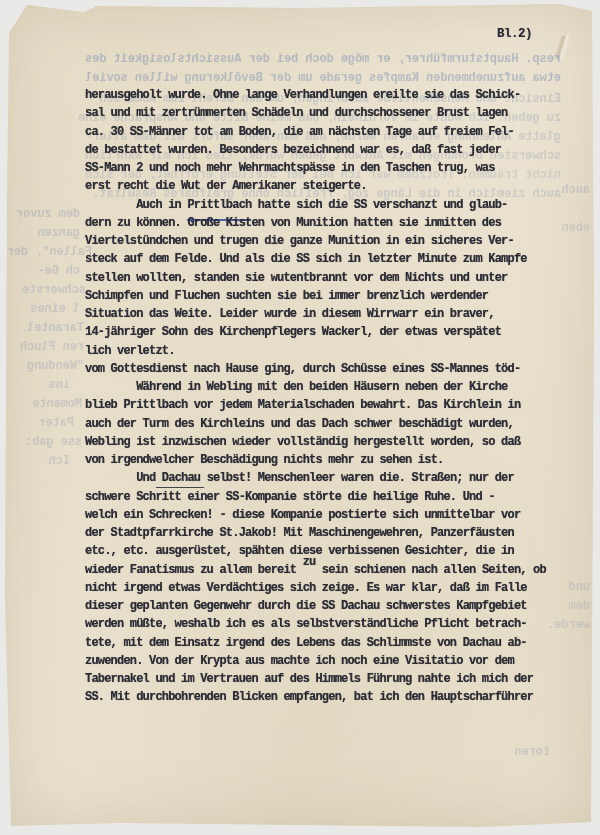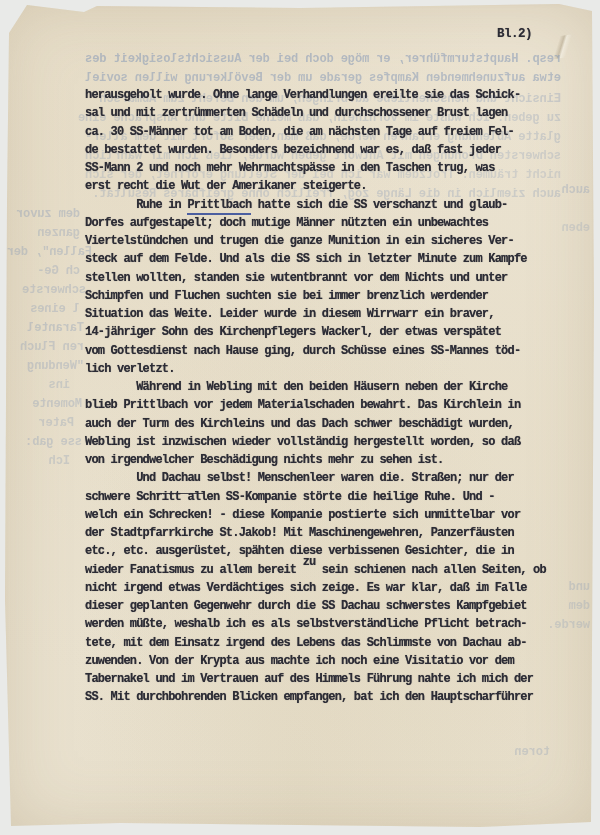--- a/index.html
+++ b/index.html
@@ -39,25 +39,25 @@
   }
   
   .text-layer{
     position:absolute;left:85px;top:86px;width:500px;
     color:#2c2c35;font-size:12px;letter-spacing:-0.8px;font-weight:700;
     text-shadow:0 0 0.7px rgba(35,35,48,.65);
   }
   .typed-line{height:18.25px;line-height:18.25px;white-space:pre;}
   .u-ink{
     border-bottom:2px solid rgba(36,62,150,.8);
-    padding-bottom:1px;
+    padding-bottom:7px;
   }
   .u-type{
     border-bottom:1.5px solid rgba(40,40,52,.85);
-    margin:0 -4px 0 -6px;padding:0 4px 8px 6px;
+    margin:0 -4px 0 -6px;padding:0 4px 2px 6px;
   }
   .sup{display:inline-block;transform:translateY(-8px);}
   .page-number{
     position:absolute;left:497px;top:27px;
     color:#2c2c35;font-size:12.5px;letter-spacing:-0.5px;font-weight:700;
     text-shadow:0 0 0.7px rgba(35,35,48,.6);
   }
 </style>
 </head>
 <body>
@@ -99,37 +99,37 @@
 
     <div class="page-number">Bl.2)</div>
 
     <div class="text-layer" id="text-layer">
         <div class="typed-line"><span>herausgeholt wurde. Ohne lange Verhandlungen ereilte sie das Schick-</span></div>
         <div class="typed-line"><span>sal und mit zertrümmerten Schädeln und durchschossener Brust lagen</span></div>
         <div class="typed-line"><span>ca. 30 SS-Männer tot am Boden, die am nächsten Tage auf freiem Fel-</span></div>
         <div class="typed-line"><span>de bestattet wurden. Besonders bezeichnend war es, daß fast jeder</span></div>
         <div class="typed-line"><span>SS-Mann 2 und noch mehr Wehrmachtspässe in den Taschen trug, was</span></div>
         <div class="typed-line"><span>erst recht die Wut der Amerikaner steigerte.</span></div>
-        <div class="typed-line"><span>        Ruhe in </span><span class="u-ink">Prittlbach</span><span> hatte sich die SS verschanzt und glaub-</span></div>
-        <div class="typed-line"><span>Dorfes aufgestapelt; doch mutige Männer nützten ein unbewachtes</span></div>
+        <div class="typed-line"><span>        Auch in </span><span class="u-ink">Prittlbach</span><span> hatte sich die SS verschanzt und glaub-</span></div>
+        <div class="typed-line"><span>dern zu können. Große Kisten von Munition hatten sie inmitten des</span></div>
         <div class="typed-line"><span>Viertelstündchen und trugen die ganze Munition in ein sicheres Ver-</span></div>
         <div class="typed-line"><span>steck auf dem Felde. Und als die SS sich in letzter Minute zum Kampfe</span></div>
         <div class="typed-line"><span>stellen wollten, standen sie wutentbrannt vor dem Nichts und unter</span></div>
         <div class="typed-line"><span>Schimpfen und Fluchen suchten sie bei immer brenzlich werdender</span></div>
         <div class="typed-line"><span>Situation das Weite. Leider wurde in diesem Wirrwarr ein braver,</span></div>
         <div class="typed-line"><span>14-jähriger Sohn des Kirchenpflegers Wackerl, der etwas verspätet</span></div>
+        <div class="typed-line"><span>lich verletzt.</span></div>
         <div class="typed-line"><span>vom Gottesdienst nach Hause ging, durch Schüsse eines SS-Mannes töd-</span></div>
-        <div class="typed-line"><span>lich verletzt.</span></div>
         <div class="typed-line"><span>        Während in Webling mit den beiden Häusern neben der Kirche</span></div>
         <div class="typed-line"><span>blieb Prittlbach vor jedem Materialschaden bewahrt. Das Kirchlein in</span></div>
         <div class="typed-line"><span>auch der Turm des Kirchleins und das Dach schwer beschädigt wurden,</span></div>
         <div class="typed-line"><span>Webling ist inzwischen wieder vollständig hergestellt worden, so daß</span></div>
         <div class="typed-line"><span>von irgendwelcher Beschädigung nichts mehr zu sehen ist.</span></div>
         <div class="typed-line"><span>        Und </span><span class="u-type">Dachau</span><span> selbst! Menschenleer waren die. Straßen; nur der</span></div>
-        <div class="typed-line"><span>schwere Schritt allen SS-Kompanie störte die heilige Ruhe. Und -</span></div>
+        <div class="typed-line"><span>schwere Schritt einer SS-Kompanie störte die heilige Ruhe. Und -</span></div>
         <div class="typed-line"><span>welch ein Schrecken! - diese Kompanie postierte sich unmittelbar vor</span></div>
         <div class="typed-line"><span>der Stadtpfarrkirche St.Jakob! Mit Maschinengewehren, Panzerfäusten</span></div>
         <div class="typed-line"><span>etc., etc. ausgerüstet, spähten diese verbissenen Gesichter, die in</span></div>
         <div class="typed-line"><span>wieder Fanatismus zu allem bereit </span><span class="sup">zu</span><span> sein schienen nach allen Seiten, ob</span></div>
         <div class="typed-line"><span>nicht irgend etwas Verdächtiges sich zeige. Es war klar, daß im Falle</span></div>
         <div class="typed-line"><span>dieser geplanten Gegenwehr durch die SS Dachau schwerstes Kampfgebiet</span></div>
         <div class="typed-line"><span>werden müßte, weshalb ich es als selbstverständliche Pflicht betrach-</span></div>
         <div class="typed-line"><span>tete, mit dem Einsatz irgend des Lebens das Schlimmste von Dachau ab-</span></div>
         <div class="typed-line"><span>zuwenden. Von der Krypta aus machte ich noch eine Visitatio vor dem</span></div>
         <div class="typed-line"><span>Tabernakel und im Vertrauen auf des Himmels Führung nahte ich mich der</span></div>

